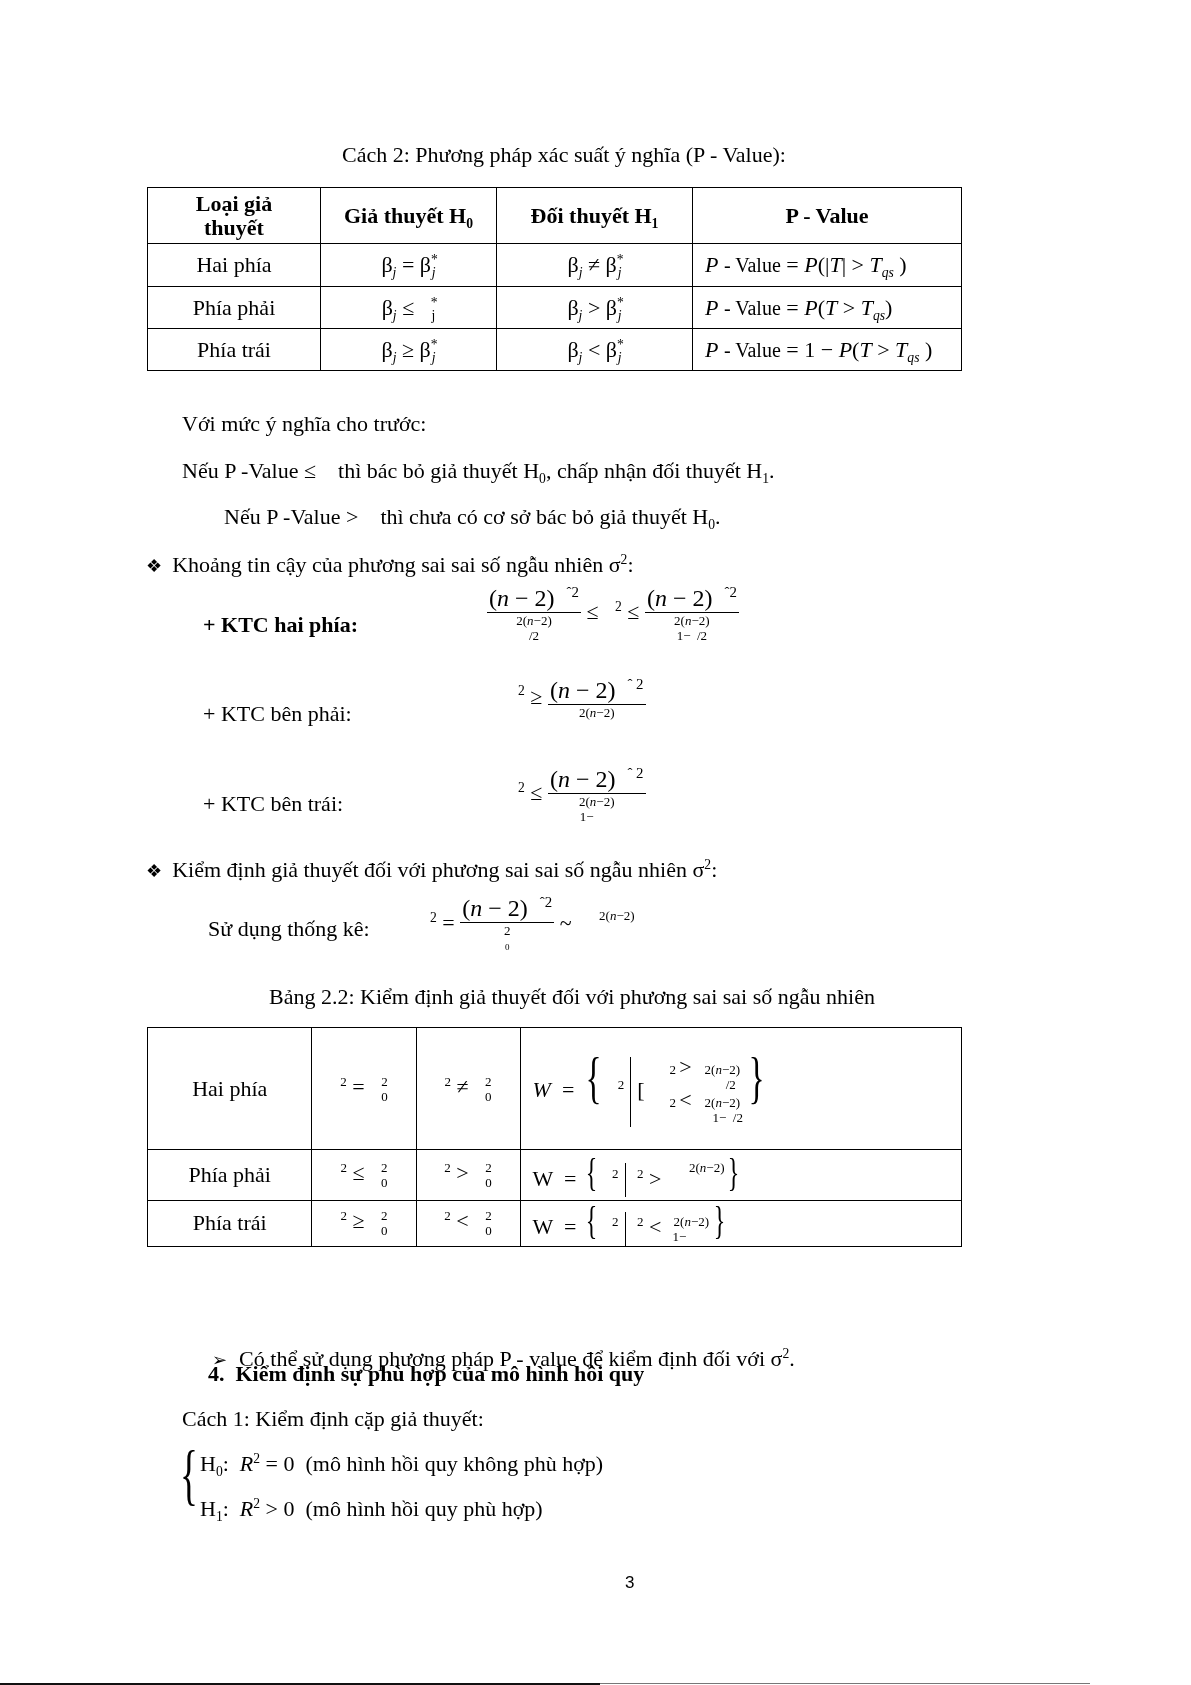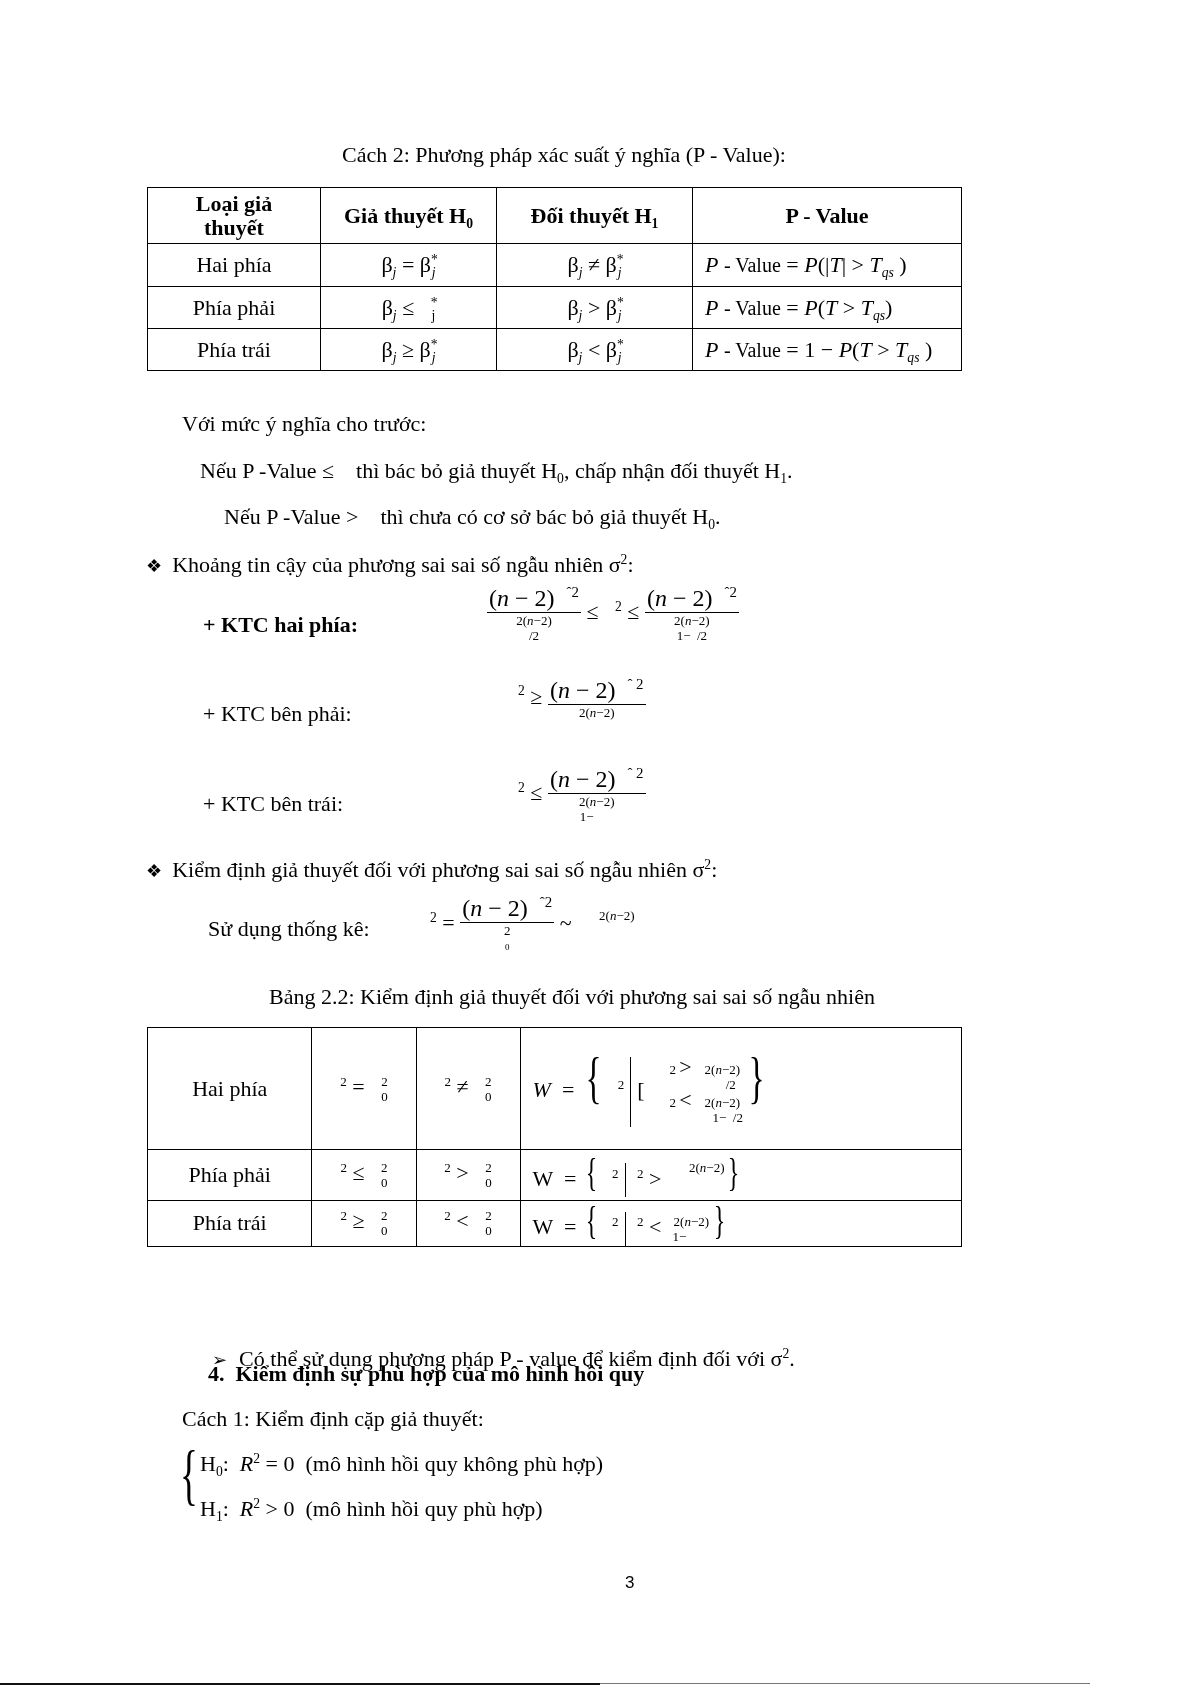--- a/index.html
+++ b/index.html
@@ -58,21 +58,21 @@
   <tr style="height:42px;">
     <td>Phía trái</td>
     <td class="math">β<sub><i>j</i></sub> ≥ β<sup>*</sup><sub style="margin-left:-6px;"><i>j</i></sub></td>
     <td class="math">β<sub><i>j</i></sub> &lt; β<sup>*</sup><sub style="margin-left:-6px;"><i>j</i></sub></td>
     <td class="left math"><i>P</i> <span style="font-size:20px;">- Value</span> = 1 − <i>P</i>(<i>T</i> &gt; <i>T</i><sub><i>qs</i></sub> )</td>
   </tr>
 </tbody>
   </table>
 
 <div class="abs t" style="left:182px;top:411px;">Với mức ý nghĩa      cho trước:</div>
-<div class="abs t" style="left:182px;top:458px;margin-left:18px;">Nếu P -Value ≤ &nbsp;&nbsp;&nbsp;thì bác bỏ giả thuyết H<sub>0</sub>, chấp nhận đối thuyết H<sub>1</sub>.</div>
+<div class="abs t" style="left:182px;top:458px;">Nếu P -Value ≤ &nbsp;&nbsp;&nbsp;thì bác bỏ giả thuyết H<sub>0</sub>, chấp nhận đối thuyết H<sub>1</sub>.</div>
 <div class="abs t" style="left:182px;top:504px;margin-left:42px;">Nếu P -Value &gt; &nbsp;&nbsp;&nbsp;thì chưa có cơ sở bác bỏ giả thuyết H<sub>0</sub>.</div>
 
 <div class="abs t" style="left:146px;top:552px;">
   <span style="font-size:18px;margin-right:10px;">❖</span>Khoảng tin cậy của phương sai sai số ngẫu nhiên σ<sup>2</sup>:
 </div>
 
 <div class="abs t" style="left:203px;top:612px;font-weight:bold;">+ KTC hai phía:</div>
 <div class="abs math" style="left:487px;top:585px;">
   <span class="frac"><span class="num">(<i>n</i> − 2)&nbsp;&nbsp;<sup>ˆ2</sup></span><span class="den">2(<i>n</i>−2)<br>/2</span></span>
   ≤ &nbsp;&nbsp;<sup>2</sup> ≤

